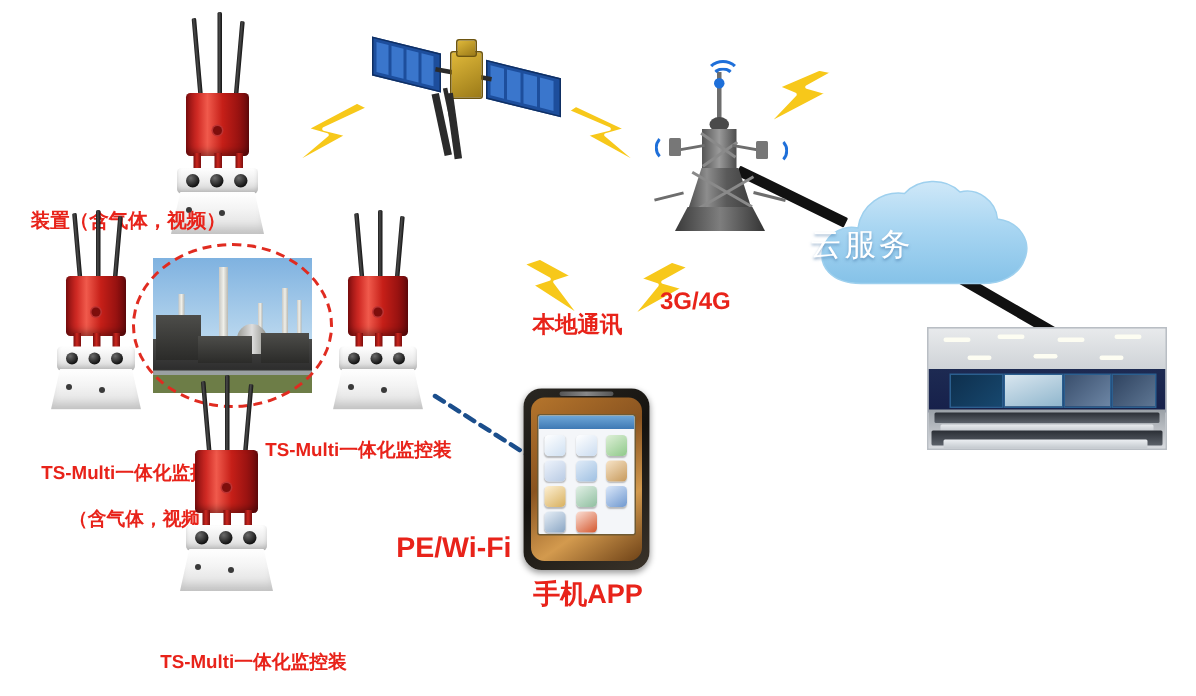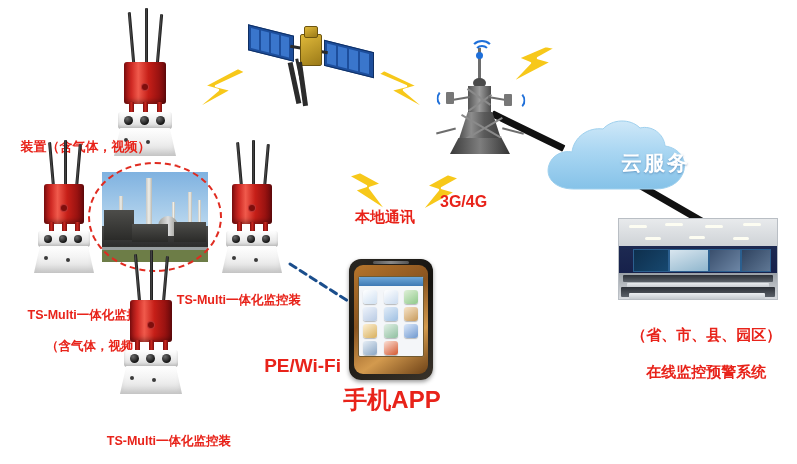--- a/index.html
+++ b/index.html
@@ -30,22 +30,22 @@
   .dev-cone{position:absolute;
      background:linear-gradient(180deg,#ffffff 0%,#f4f4f4 40%,#dcdcdc 100%);
      box-shadow:inset 0 -4px 6px rgba(0,0,0,.12);}
   .dev-dot{position:absolute;width:4px;height:4px;border-radius:50%;background:#3a3a3a;}
 
   
   .bolt{position:absolute;}
 
   
   #cloud{position:absolute;left:540px;top:115px;width:150px;height:90px;}
-  .cloud-txt{position:absolute;left:0;top:34px;width:150px;text-align:right;
-     color:#ffffff;font-weight:bold;font-size:21px;letter-spacing:2px;
+  .cloud-txt{position:absolute;left:0;top:34px;width:150px;text-align:left;
+     color:#ffffff;font-weight:normal;font-size:21px;letter-spacing:2px;
      text-shadow:0 1px 2px rgba(60,110,160,.55);}
 
   
   #plant-wrap{position:absolute;left:88px;top:162px;width:134px;height:110px;}
   #plant-circle{position:absolute;left:0;top:0;width:134px;height:110px;
      border:2px dashed #e02b20;border-radius:50%;box-sizing:border-box;}
   #plant-photo{position:absolute;left:14px;top:10px;width:106px;height:90px;overflow:hidden;}
   .sky{position:absolute;left:0;top:0;width:100%;height:62%;
        background:linear-gradient(180deg,#7fb2e0,#bcd9ef);}
   .ground{position:absolute;left:0;bottom:0;width:100%;height:40%;
@@ -357,20 +357,16 @@
 
   <div class="lbl" style="left:355px;top:208px;font-size:15px;">本地通讯</div>
 
   <div class="lbl" style="left:440px;top:192px;font-size:16px;">3G/4G</div>
 
 
   <div class="lbl" style="left:243px;top:330px;font-size:19px;">
     <span>PE/Wi-Fi</span><br>
   </div>
 
-  <div class="lbl c" style="left:338px;top:385px;width:108px;font-size:24px;">手机APP</div>
-
-  <div class="lbl c" style="left:600px;top:307px;width:196px;font-size:15px;">
-    <span>（省、市、县、园区）</span><br>
-    <span>在线监控预警系统</span>
-  </div>
+  <div class="lbl c" style="left:338px;top:385px;width:108px;font-size:18px;">手机APP</div>
+
 
 </div>
 
 </body></html>

